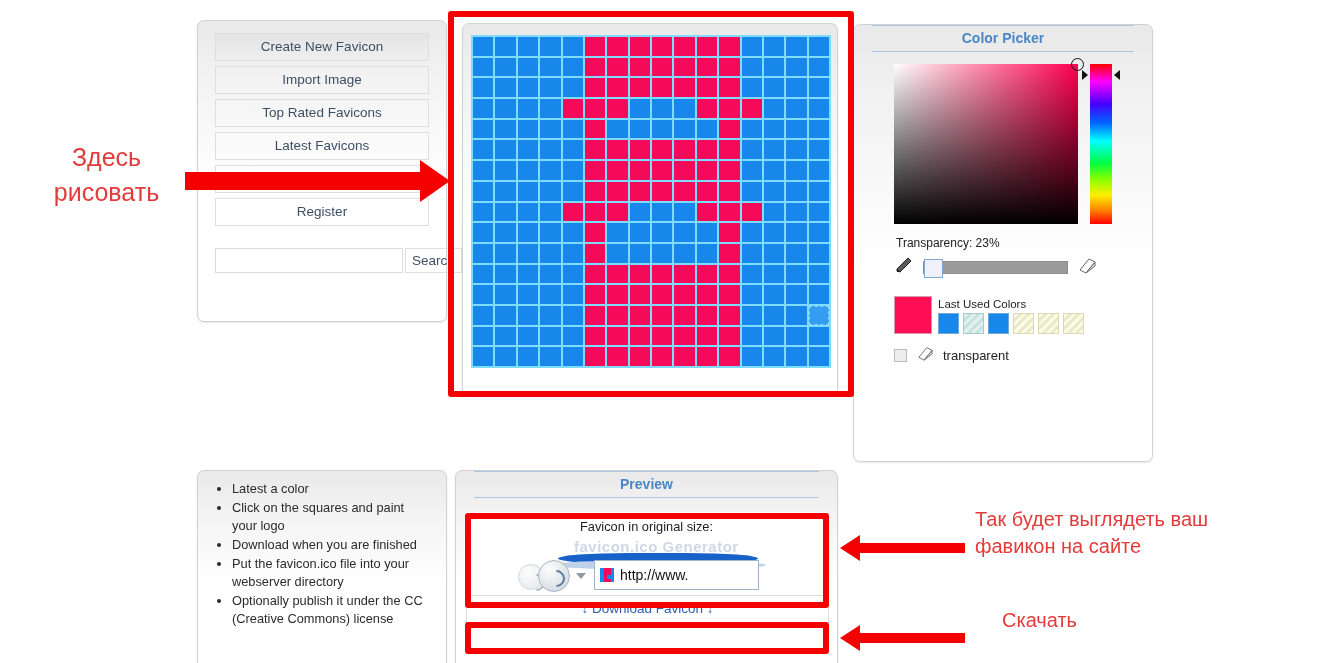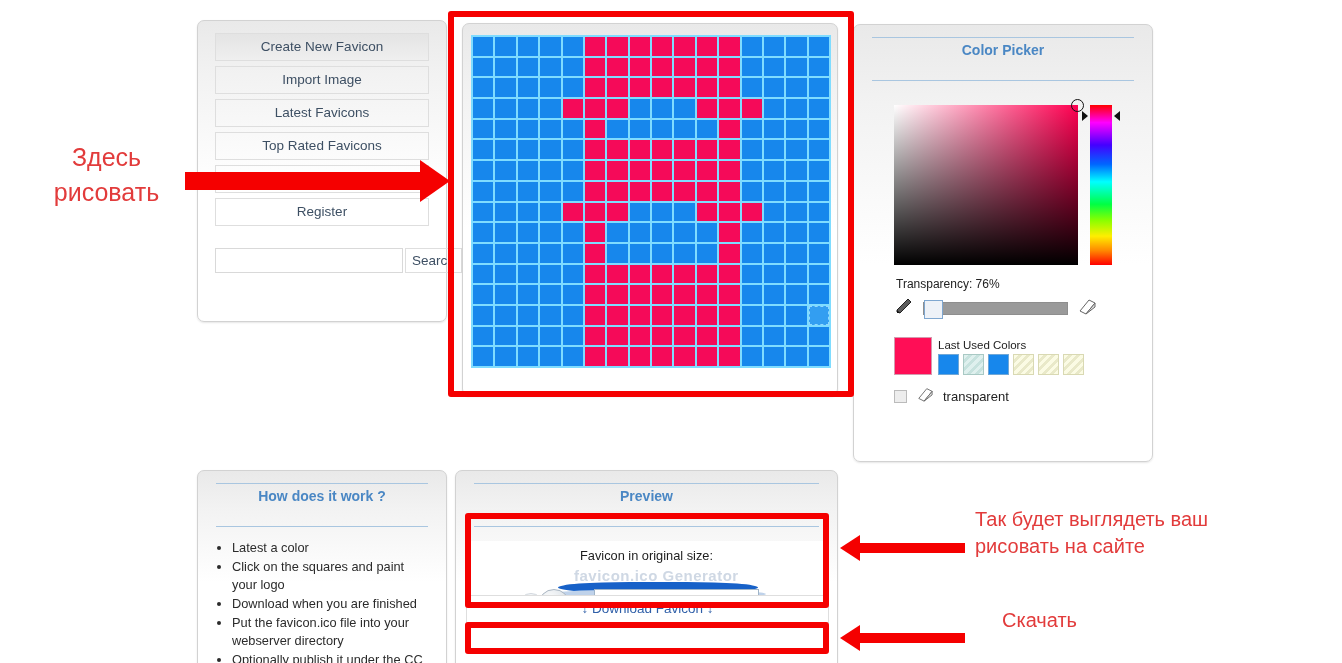--- a/index.html
+++ b/index.html
@@ -11,21 +11,21 @@
   .panel{
     position:absolute;
     background:linear-gradient(to bottom,#e9e9e9 0%,#f2f2f2 18%,#ffffff 55%,#ffffff 100%);
     border:1px solid #d2d2d2;border-radius:7px;
     box-shadow:0 1px 2px rgba(0,0,0,0.10);
     box-sizing:border-box;
   }
   .panel-title{
     text-align:center;color:#4a87c4;font-size:14px;font-weight:bold;
     border-top:1px solid #a9c6e0;border-bottom:1px solid #a9c6e0;
-    padding:4px 0 22px 0;margin:12px 18px;
+    padding:4px 0 5px 0;margin:0 18px;
   }
 
   
   #sidebar{left:197px;top:20px;width:250px;height:302px;}
   .menu-wrap{padding:12px 17px 0 17px;}
   .menu-btn{
     display:block;width:100%;box-sizing:border-box;
     text-align:center;font-size:13.5px;color:#3d4f63;
     border:1px solid #dedede;background:transparent;
     padding:5px 0 6px 0;margin-bottom:5px;
@@ -198,22 +198,22 @@
     border-left:20px solid #f50000;
   }
 </style>
 </head>
 <body>
 
 <div class="panel" id="sidebar">
   <div class="menu-wrap">
     <button class="menu-btn first">Create New Favicon</button>
     <button class="menu-btn">Import Image</button>
+    <button class="menu-btn">Top Rated Favicons</button>
     <button class="menu-btn">Latest Favicons</button>
-    <button class="menu-btn">Top Rated Favicons</button>
     <button class="menu-btn">Login</button>
     <button class="menu-btn">Register</button>
   </div>
   <div class="search-row">
     <input class="search-input" type="text" placeholder="" style="">
     <button class="search-btn">Search</button>
   </div>
 </div>
 
 <div class="panel" id="editor">
@@ -485,21 +485,21 @@
     <div class="sv-wrap">
       <div class="sv-box"></div>
       <div class="sv-cursor"></div>
       <div class="hue-wrap">
         <div class="hue-bar"></div>
         <div class="hue-arrow-l"></div>
         <div class="hue-arrow-r"></div>
       </div>
     </div>
 
-    <div class="transp-label">Transparency: 76%</div>
+    <div class="transp-label">Transparency: 23%</div>
 
     <div class="slider-row">
       <span>
         <svg width="20" height="18" viewBox="0 0 20 18">
           <polygon points="3,15 6,16 17,5 14,2 3,13" fill="#5b5b5b" stroke="#222" stroke-width="1"></polygon>
           <polygon points="3,13 6,16 3,16" fill="#111"></polygon>
         </svg>
       </span>
       <span class="slider-track">
         <span class="slider-knob"></span>
@@ -537,21 +537,20 @@
       </span>
       <span class="opt-label">transparent</span>
     </div>
 
 
 
   </div>
 </div>
 
 <div class="panel" id="howto">
-  <div class="panel-title">How does it work ?</div>
   <ul class="howto-list">
     <li>Latest a color</li>
     <li>Click on the squares and paint your logo</li>
     <li>Download when you are finished</li>
     <li>Put the favicon.ico file into your webserver directory</li>
     <li>Optionally publish it under the CC (Creative Commons) license</li>
   </ul>
 </div>
 
 <div class="panel" id="preview">
@@ -610,14 +609,14 @@
 </div>
 
 <div class="arrow small" style="left:840px;top:625px;width:125px;height:26px;">
   <span class="shaft" style="left:20px;top:8px;width:105px;height:10px;"></span>
   <span class="head" style="left:0;top:0;transform:scaleX(-1);transform-origin:10px 13px;"></span>
 </div>
 
 <div class="ann-text" style="left:24px;top:140px;width:165px;text-align:center;font-size:25px;line-height:35px;">Здесь
 рисовать</div>
 <div class="ann-text" style="left:975px;top:506px;width:320px;">Так будет выглядеть ваш
-рисовать на сайте</div>
+фавикон на сайте</div>
 <div class="ann-text" style="left:1002px;top:607px;width:200px;">Скачать</div>
 
 </body></html>

